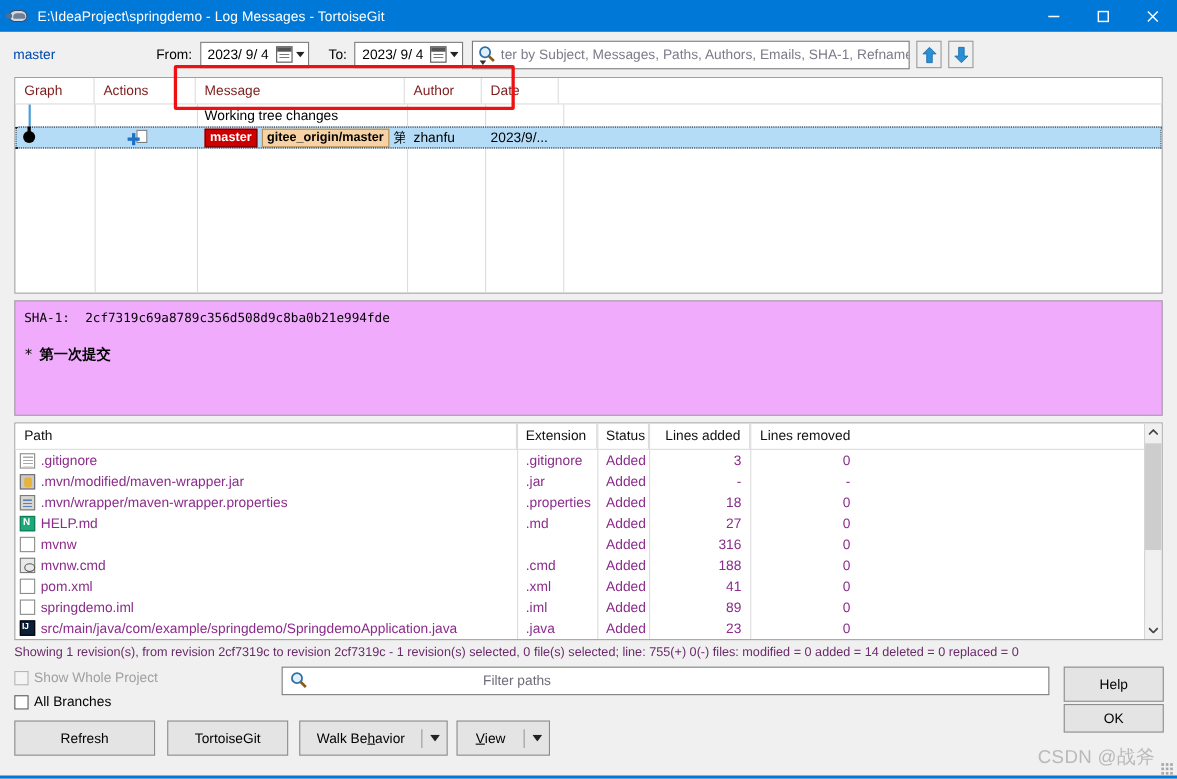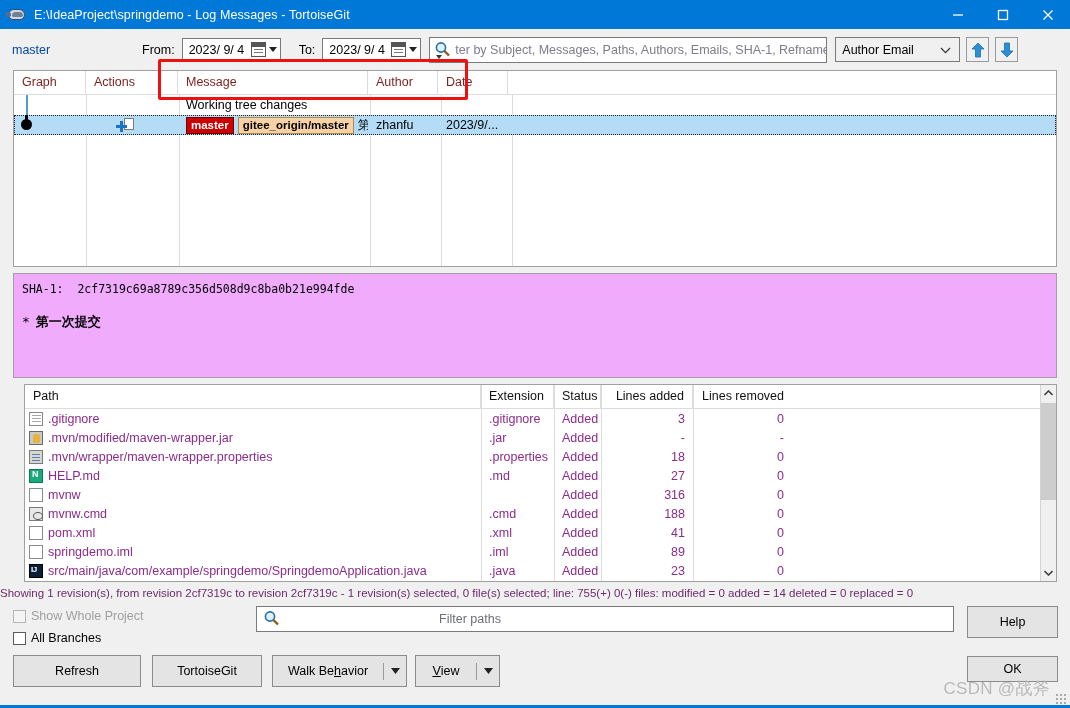--- a/index.html
+++ b/index.html
@@ -317,21 +317,21 @@
     font-weight: bold;
   }
   .commit-msg .star {
     font-family: "DejaVu Sans Mono", monospace;
     font-weight: normal;
     margin-right: 6px;
   }
 
   
   .filelist {
-    margin: 6px 13px 0 24px;
+    margin: 6px 13px 0 13px;
     flex: 0 0 198px;
     height: 198px;
     border: 1px solid #a0a0a0;
     background: #ffffff;
     position: relative;
     overflow: hidden;
     display: flex;
   }
   .fl-main { flex: 1 1 auto; position: relative; overflow: hidden; }
   .fl-head {
@@ -446,20 +446,21 @@
     top: 18px; height: 97px;
     background: #cdcdcd;
   }
 
   
   .statusline {
     flex: 0 0 22px;
     height: 22px;
     display: flex;
     align-items: center;
+    padding-left: 13px;
     font-size: 11.5px;
     color: #6b2a6b;
     white-space: nowrap;
   }
 
   
   .bottom {
     flex: 1 1 auto;
     position: relative;
   }
@@ -608,28 +609,20 @@
       <span class="magnifier">
         <svg width="20" height="20" viewBox="0 0 20 20">
           <circle cx="8" cy="7.5" r="4.6" fill="#dff0fb" stroke="#2a6fa8" stroke-width="1.6"></circle>
           <line x1="11.4" y1="11" x2="16" y2="15.5" stroke="#8a5a1a" stroke-width="2.4"></line>
           <path d="M3 15 L9 15 L6 19 Z" fill="#333"></path>
         </svg>
       </span>
       <span class="search-ph">ter by Subject, Messages, Paths, Authors, Emails, SHA-1, Refname, N</span>
     </div>
 
-    <div class="combo">
-      <span>Author Email</span>
-      <span class="chev">
-        <svg width="11" height="7" viewBox="0 0 11 7">
-            <path d="M1 1 L5.5 5.6 L10 1" fill="none" stroke="#333" stroke-width="1.2"></path>
-          </svg>
-      </span>
-    </div>
 
     <div class="arrow-btn">
       <svg width="14" height="16" viewBox="0 0 14 16">
           <path d="M7 1 L13 7 L9.5 7 L9.5 15 L4.5 15 L4.5 7 L1 7 Z" fill="#2a8fd4" stroke="#1c6fa8" stroke-width="0.8"></path>
         </svg>
     </div>
     <div class="arrow-btn">
       <svg width="14" height="16" viewBox="0 0 14 16">
           <path d="M7 15 L13 9 L9.5 9 L9.5 1 L4.5 1 L4.5 9 L1 9 Z" fill="#2a8fd4" stroke="#1c6fa8" stroke-width="0.8"></path>
         </svg>
@@ -872,21 +865,21 @@
           <line x1="11.4" y1="11" x2="16" y2="15.5" stroke="#8a5a1a" stroke-width="2.4"></line>
         </svg>
       </span>
       <span class="ph">Filter paths</span>
     </div>
 
     <div class="btn" style="left:967px; top:2px; width:91px;">
       <span>Help</span>
     </div>
 
-    <div class="btn" style="left:967px; top:52px; width:91px; height:26px;">
+    <div class="btn" style="left:967px; top:36px; width:91px; height:26px;">
       <span>OK</span>
     </div>
 
     <div class="watermark">CSDN @战斧</div>
     <div class="resize-grip"></div>
     <div class="bottom-accent"></div>
   </div>
 
 </div>
 

